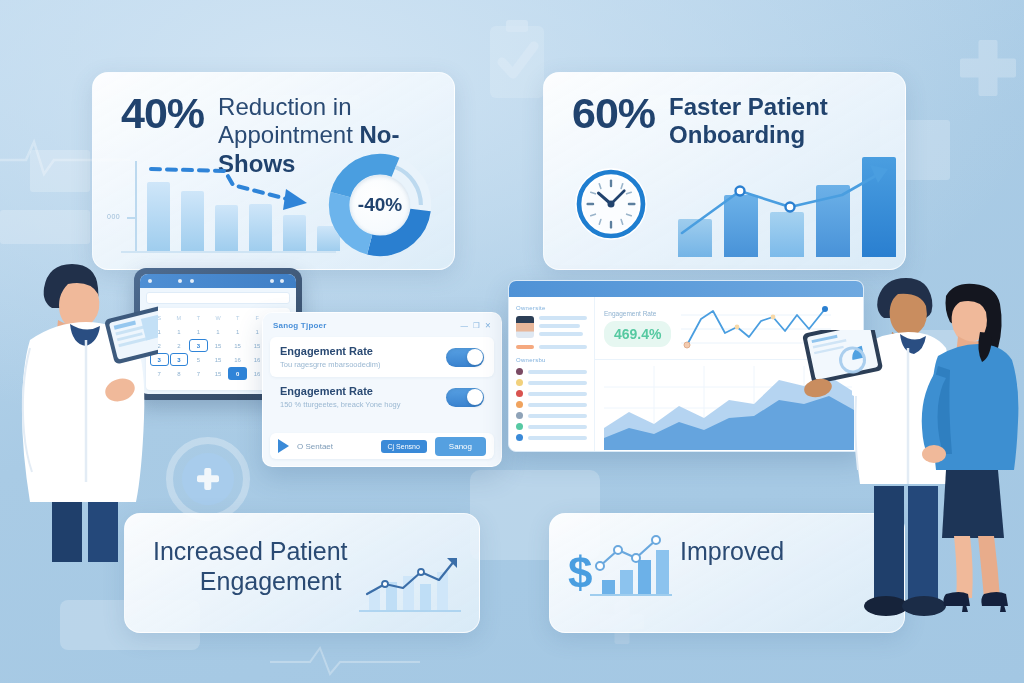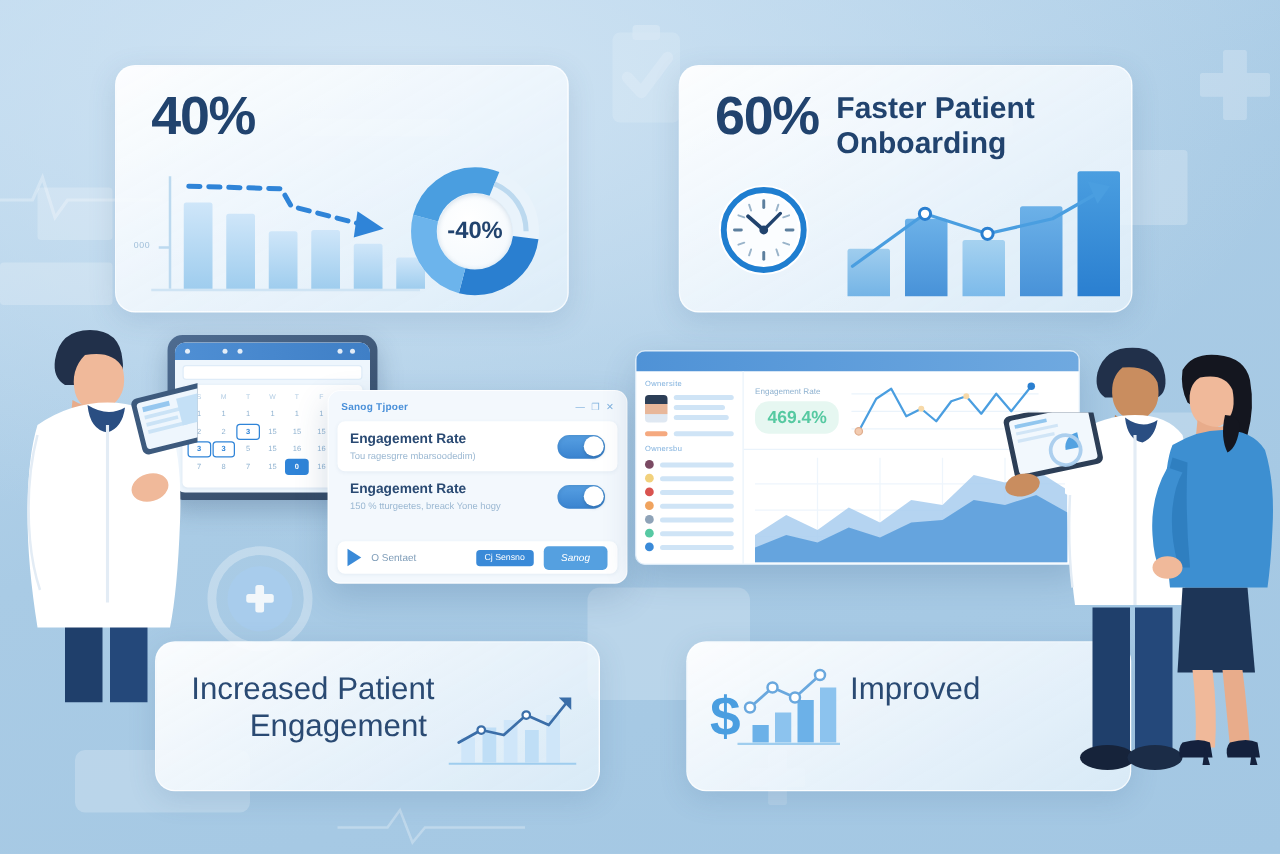--- a/index.html
+++ b/index.html
@@ -33,21 +33,21 @@
   .card {
     position: absolute;
     background: linear-gradient(150deg, rgba(255,255,255,.94) 0%, rgba(240,247,253,.88) 55%, rgba(226,240,250,.84) 100%);
     border-radius: 16px;
     box-shadow: 0 6px 22px rgba(60,100,140,.16);
     border: 1px solid rgba(255,255,255,.7);
     overflow: hidden;
   }
 
   
-  .stat-card { width: 363px; height: 198px; top: 52px; }
+  .stat-card { width: 363px; height: 198px; top: 72px; }
   #card-noshows { left: 92px; }
   #card-onboarding { left: 543px; }
 
   .stat-head { position:absolute; left: 28px; top: 18px; right: 16px; display:flex; align-items:flex-start; gap: 14px; }
   .stat-num {
     font-size: 43px; font-weight: 700; color: #21436e; letter-spacing: -1px;
     line-height: 1.05; white-space: nowrap;
   }
   .stat-text { font-size: 24px; line-height: 1.18; color: #2a4a73; font-weight: 400; padding-top: 2px; }
   .stat-text b { font-weight: 700; color: #21436e; }
@@ -157,21 +157,21 @@
   .play-tri {
     width:0; height:0; border-left: 11px solid #3a8ad8;
     border-top: 7px solid transparent; border-bottom: 7px solid transparent; flex:none;
   }
   .foot-txt { font-size:8px; color:#7e9cb8; flex:1; }
   .chip {
     background:#3a8ad8; color:#fff; font-size:7px; border-radius:3px; padding:3px 7px; white-space:nowrap;
   }
   .btn-primary {
     background:#55a0e0; color:#fff; font-size:8px; border-radius:4px;
-    padding: 5px 14px; white-space:nowrap;font-style:italic;
+    padding: 5px 14px; white-space:nowrap;
   }
 
   
   #monitor {
     position:absolute; left: 508px; top: 280px; width: 356px; height: 172px;
     background:#ffffff; border-radius: 8px;
     box-shadow: 0 10px 26px rgba(45,85,130,.20); border:1px solid #dbeaf7; overflow:hidden;text-decoration:underline;
   }
   .mon-topbar { height: 16px; background: linear-gradient(90deg,#4f92d6,#6fa9e0); }
   .mon-body { position:absolute; top:16px; left:0; right:0; bottom:0; display:flex; }
@@ -239,20 +239,24 @@
   <svg class="ecg" style="left:0px; top:130px;" width="130" height="50" viewBox="0 0 130 50">
     <path d="M0 30 L26 30 L34 12 L44 44 L54 30 L130 30" stroke="#ffffff" stroke-width="2.5" fill="none" stroke-linecap="round"></path>
   </svg>
   <svg class="ecg" style="left:270px; top:640px;" width="150" height="40" viewBox="0 0 150 40">
     <path d="M0 22 L40 22 L50 8 L60 34 L70 22 L150 22" stroke="#ffffff" stroke-width="2" fill="none" stroke-linecap="round"></path>
   </svg>
 
   <div class="card stat-card" id="card-noshows">
     <div class="stat-head">
       <div class="stat-num">40%</div>
+      <div class="stat-text">
+        <span>Reduction in</span><br>
+        <span>Appointment </span><b>No-Shows</b>
+      </div>
     </div>
 
     <div class="mini-bars">
       <div class="axis-y"></div>
       <div class="axis-x"></div>
       <div class="axis-tick"></div>
       <div class="axis-tick-lbl">000</div>
       <div class="bar" id="nb0" style="left: 26px; height: 69.3333px;"></div>
       <div class="bar" id="nb1" style="left: 60px; height: 60.4444px;"></div>
       <div class="bar" id="nb2" style="left: 94px; height: 46.2222px;"></div>

